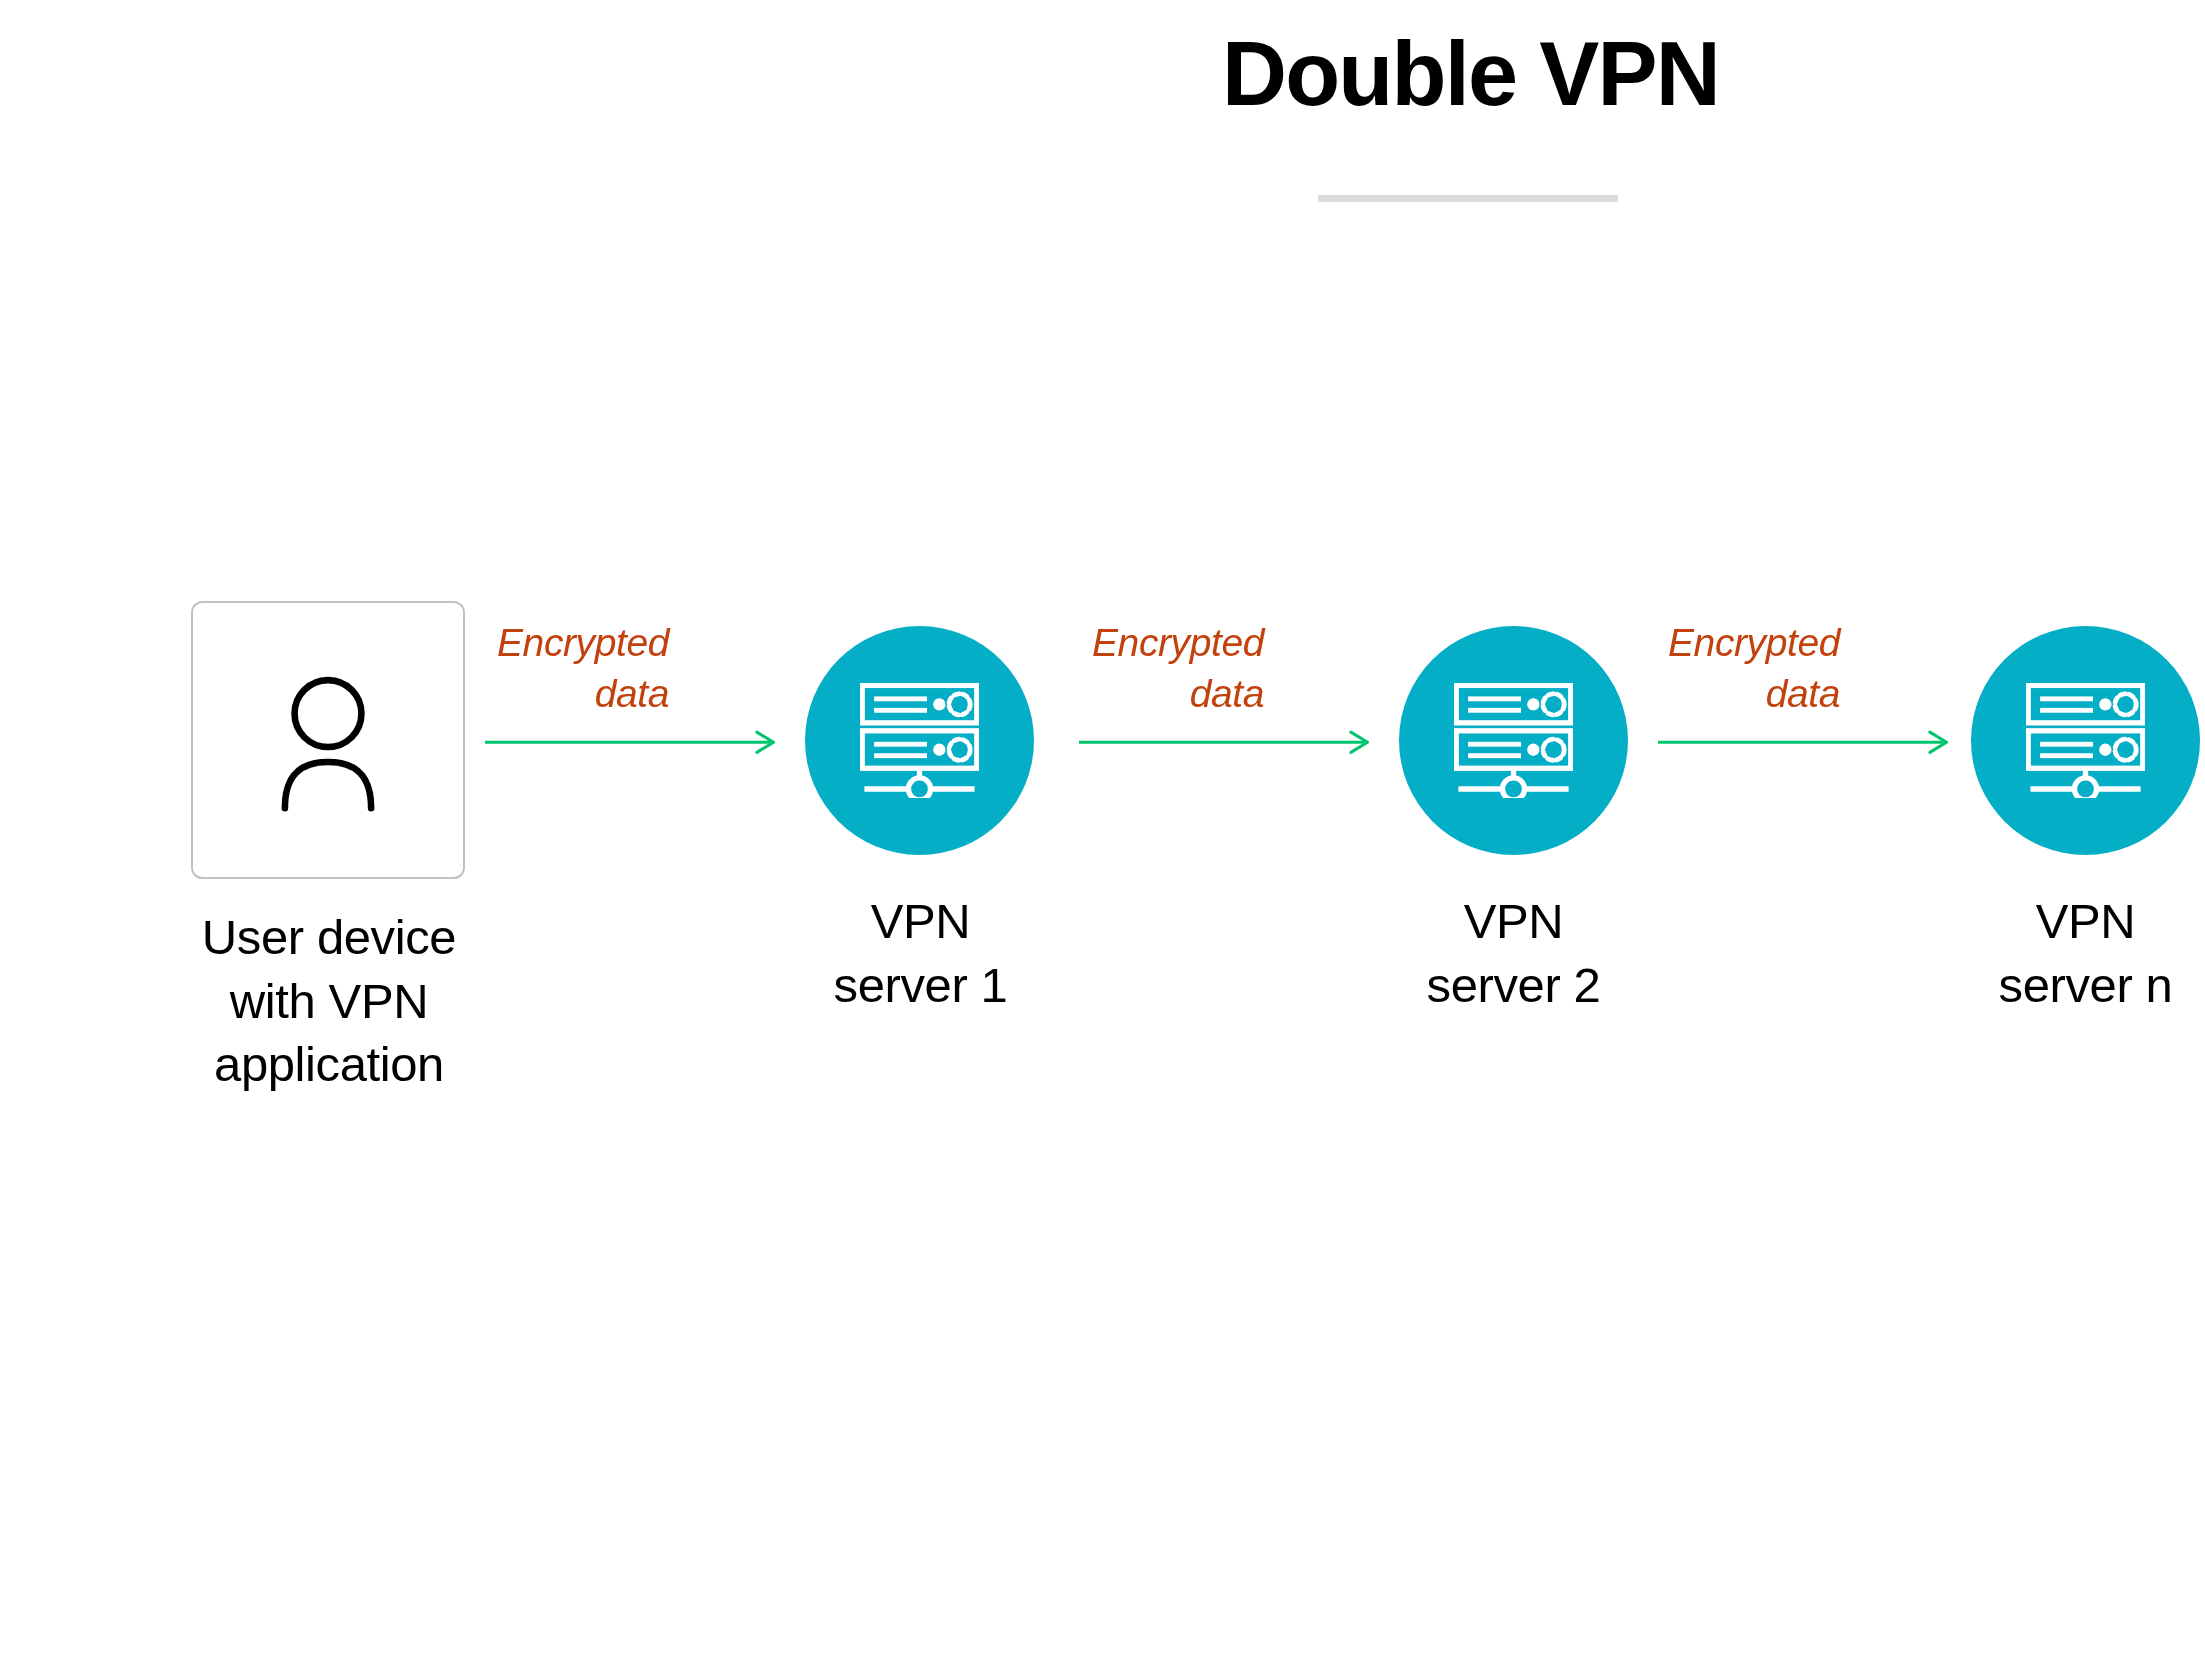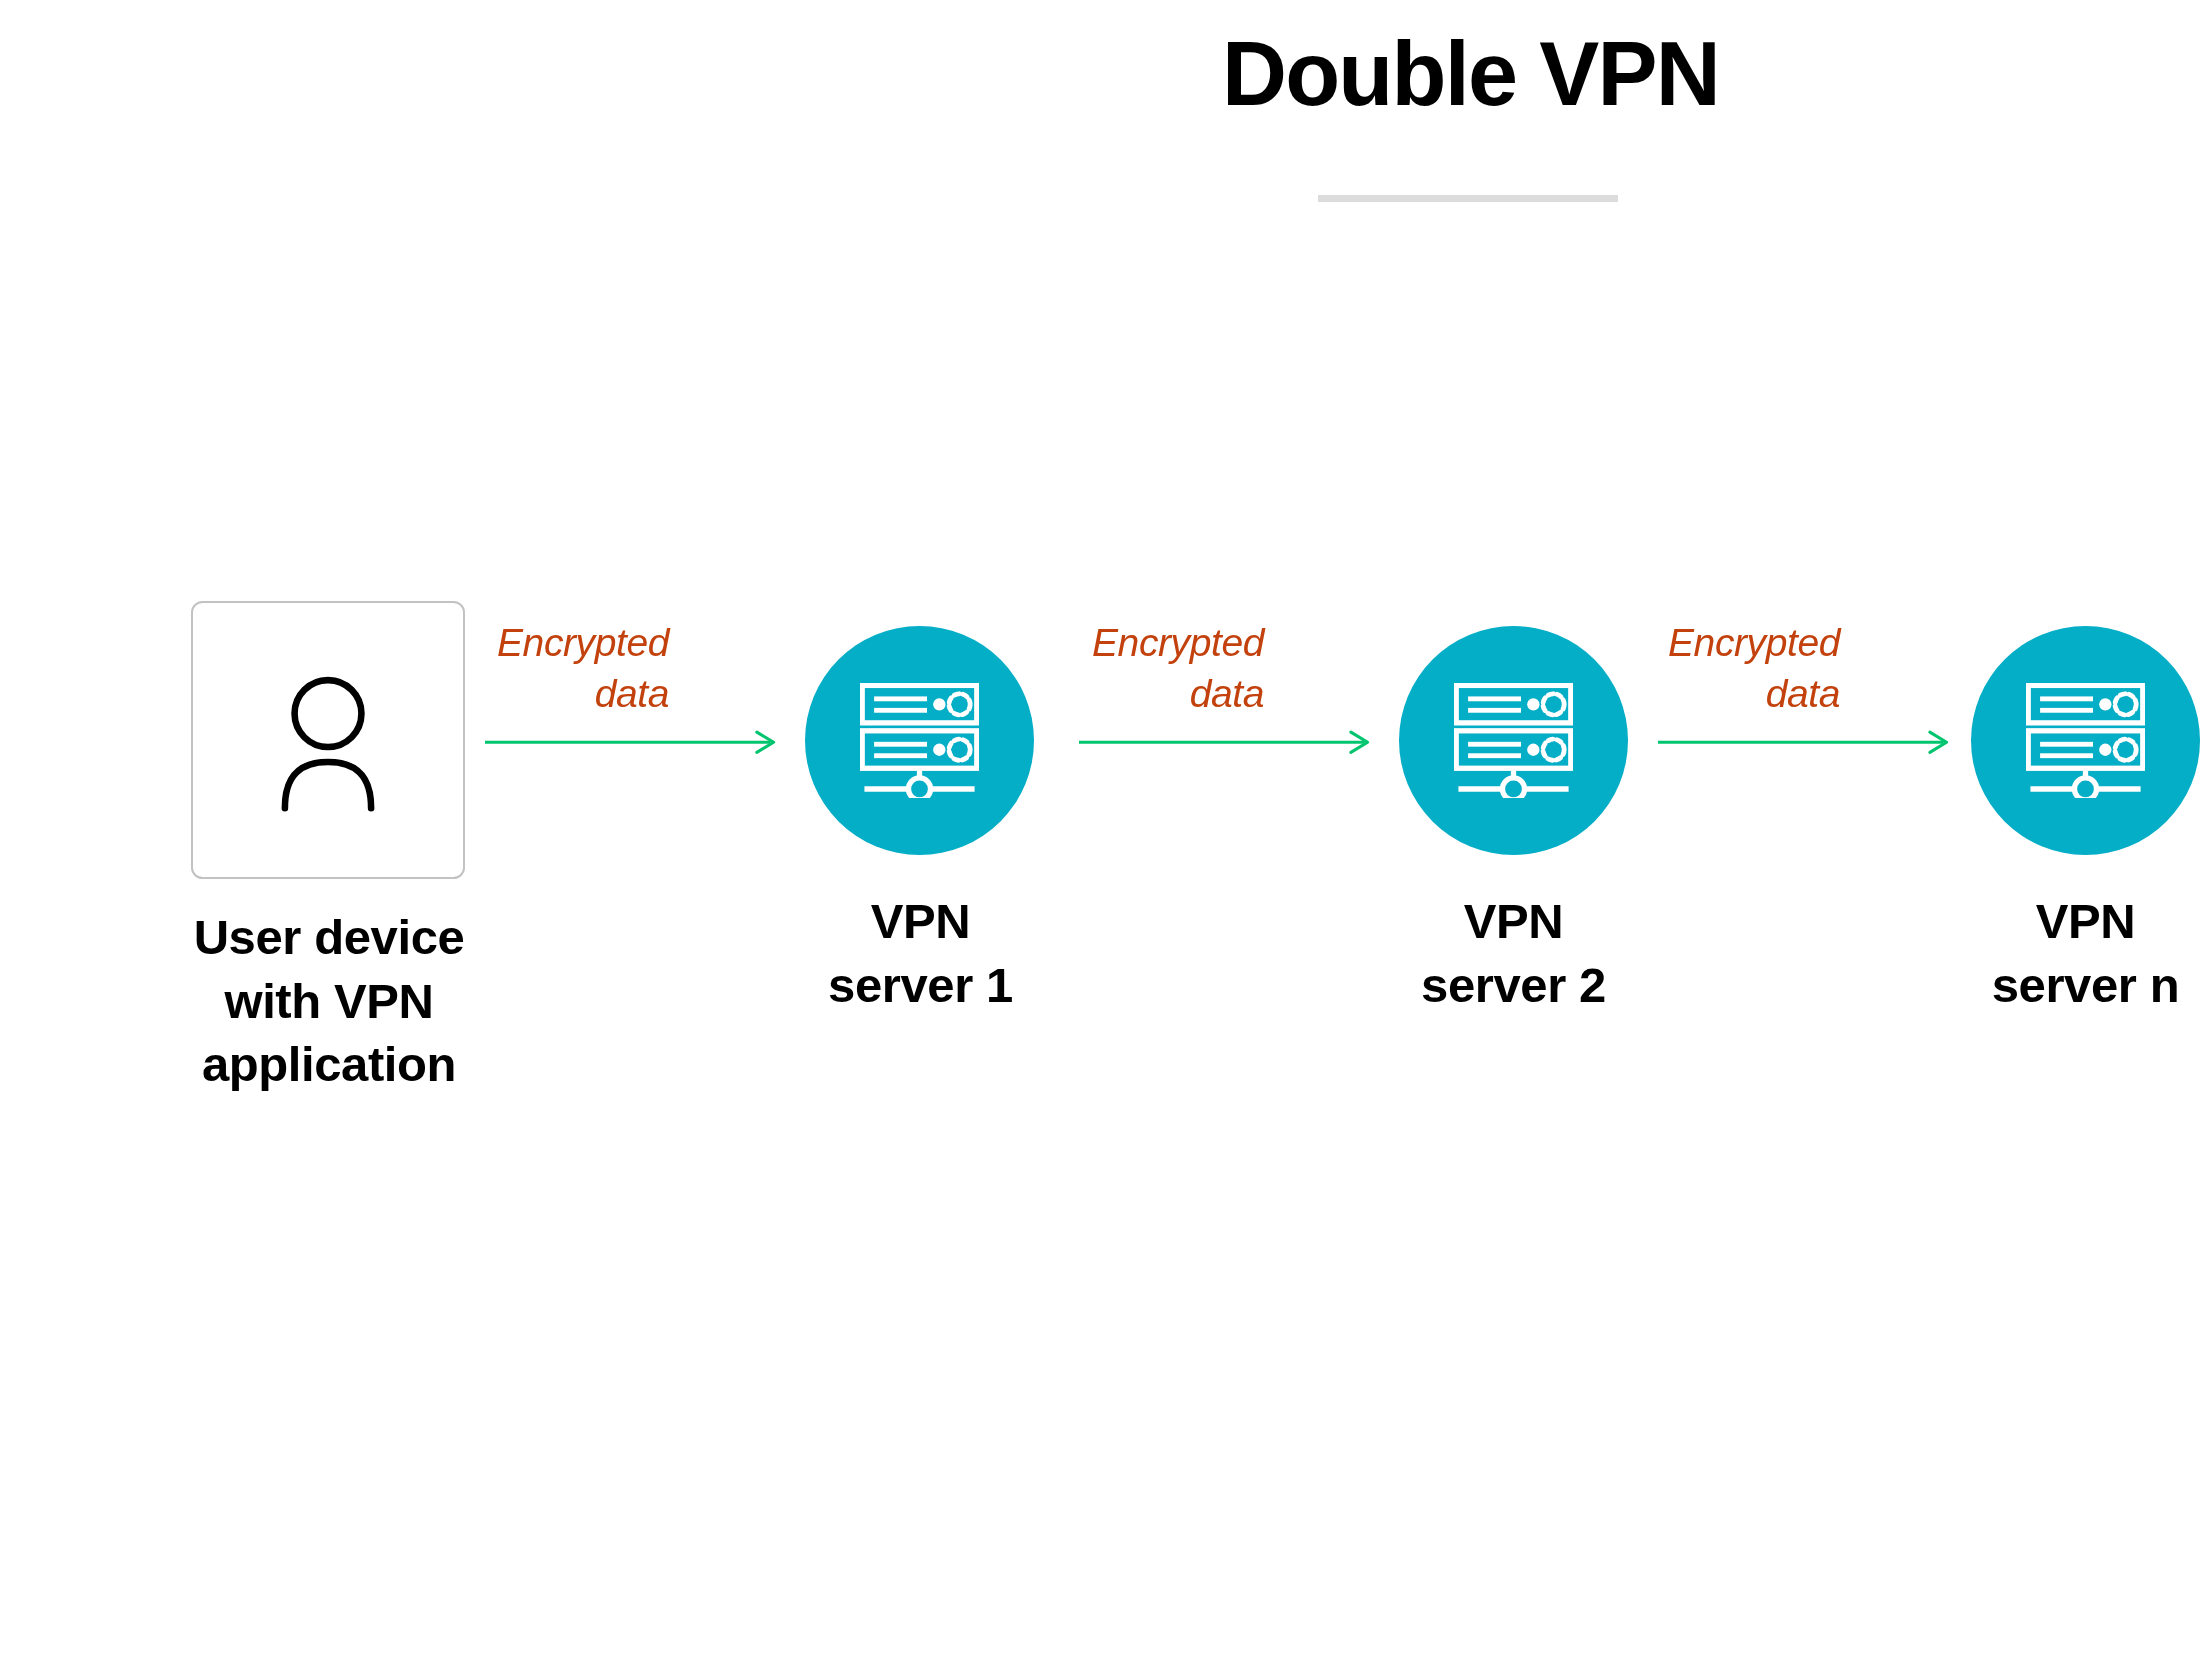--- a/index.html
+++ b/index.html
@@ -49,21 +49,21 @@
     border-radius:50%;
     display:flex;align-items:center;justify-content:center;
   }
   .circle.teal{background:#04aec6;}
 
   
   .caption{
     position:absolute;
     text-align:center;
     font-size:49px;
-    font-weight:700;
+    font-weight:400;
     color:#000000;
     line-height:1.30;
     letter-spacing:-0.4px;
     white-space:pre-line;
   }
 
   
   .arrow{
     position:absolute;
     height:26.5px;

